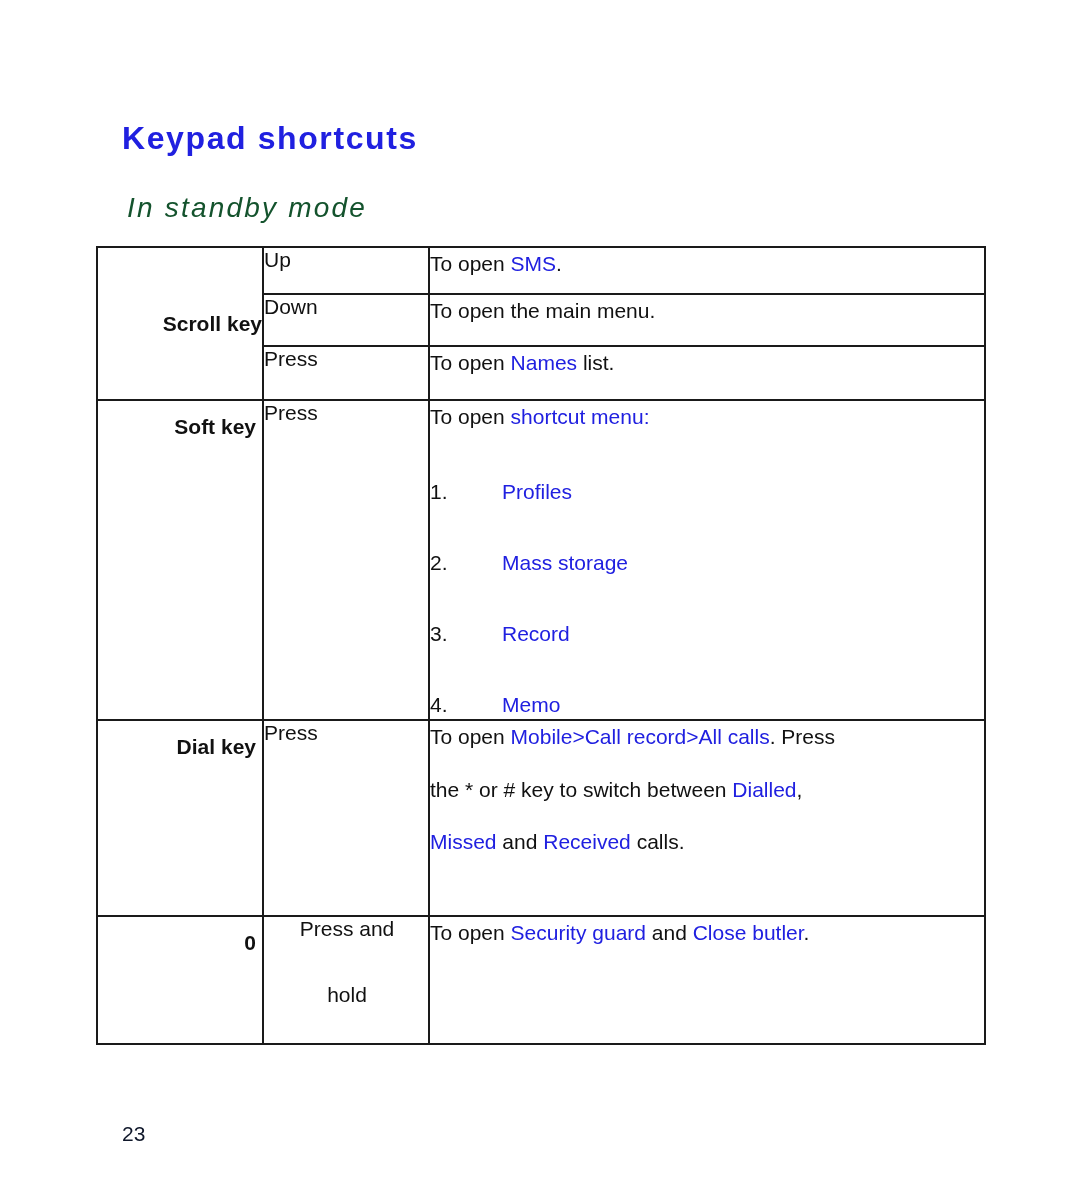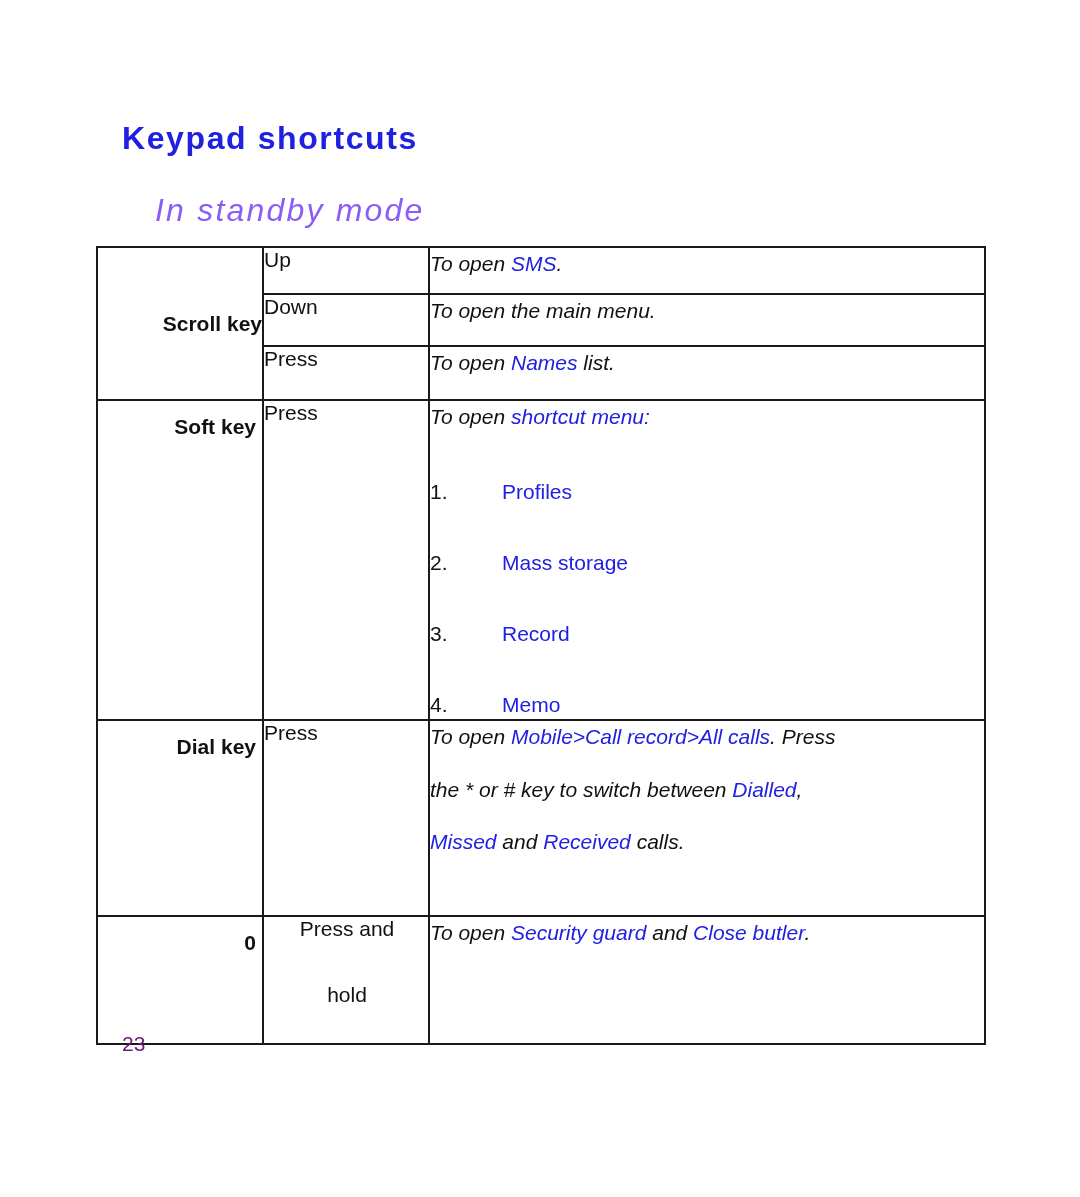--- a/index.html
+++ b/index.html
@@ -32,28 +32,27 @@
     font-weight: bold;
     color: #2020e0;
     letter-spacing: 1.6px;
     white-space: nowrap;
     line-height: 1.1;
   }
   .doc-subtitle {
     position: absolute;
     left: 127px;
     top: 193px;
-    font-size: 32px;
+    font-size: 28px;
     font-style: italic;
     font-weight: normal;
-    color: #8b5cf6;
+    color: #14532d;
     letter-spacing: 2.2px;
     white-space: nowrap;
     line-height: 1.1;
-    margin-left: 28px;
   }
 
   
   .shortcut-table {
     position: absolute;
     left: 96px;
     top: 246px;
     width: 888px;
     border-collapse: collapse;
     table-layout: fixed;
@@ -89,21 +88,20 @@
   }
   .cell-act .line2 { display: block; margin-top: 42px; }
 
   .cell-desc {
     padding: 14px 16px 12px 22px;
     font-size: 21px;
     line-height: 1.55;
   }
   .cell-desc p {
     margin: 0;
-    font-style: italic;
   }
   .cell-desc p + p { margin-top: 20px; }
 
   
   .r-up    { height: 47px; }
   .r-down  { height: 52px; }
   .r-press { height: 54px; }
   .r-soft  { height: 320px; padding-left: 16px; }
   .r-dial  { height: 196px; }
   .r-zero  { height: 128px; }
@@ -126,23 +124,23 @@
     color: #111111;
   }
   .menu-label { color: #2020e0; }
 
   .hl { color: #2020e0; }
 
   
   .page-number {
     position: absolute;
     left: 122px;
-    top: 1032px;
-    font-size: 21px;
-    color: #701a75;
+    top: 1122px;
+    font-size: 21px;
+    color: #0f172a;
   }
 </style>
 </head>
 <body>
 
 <div class="page">
 
   <div class="doc-title">Keypad shortcuts</div>
   <div class="doc-subtitle">In standby mode</div>
 

